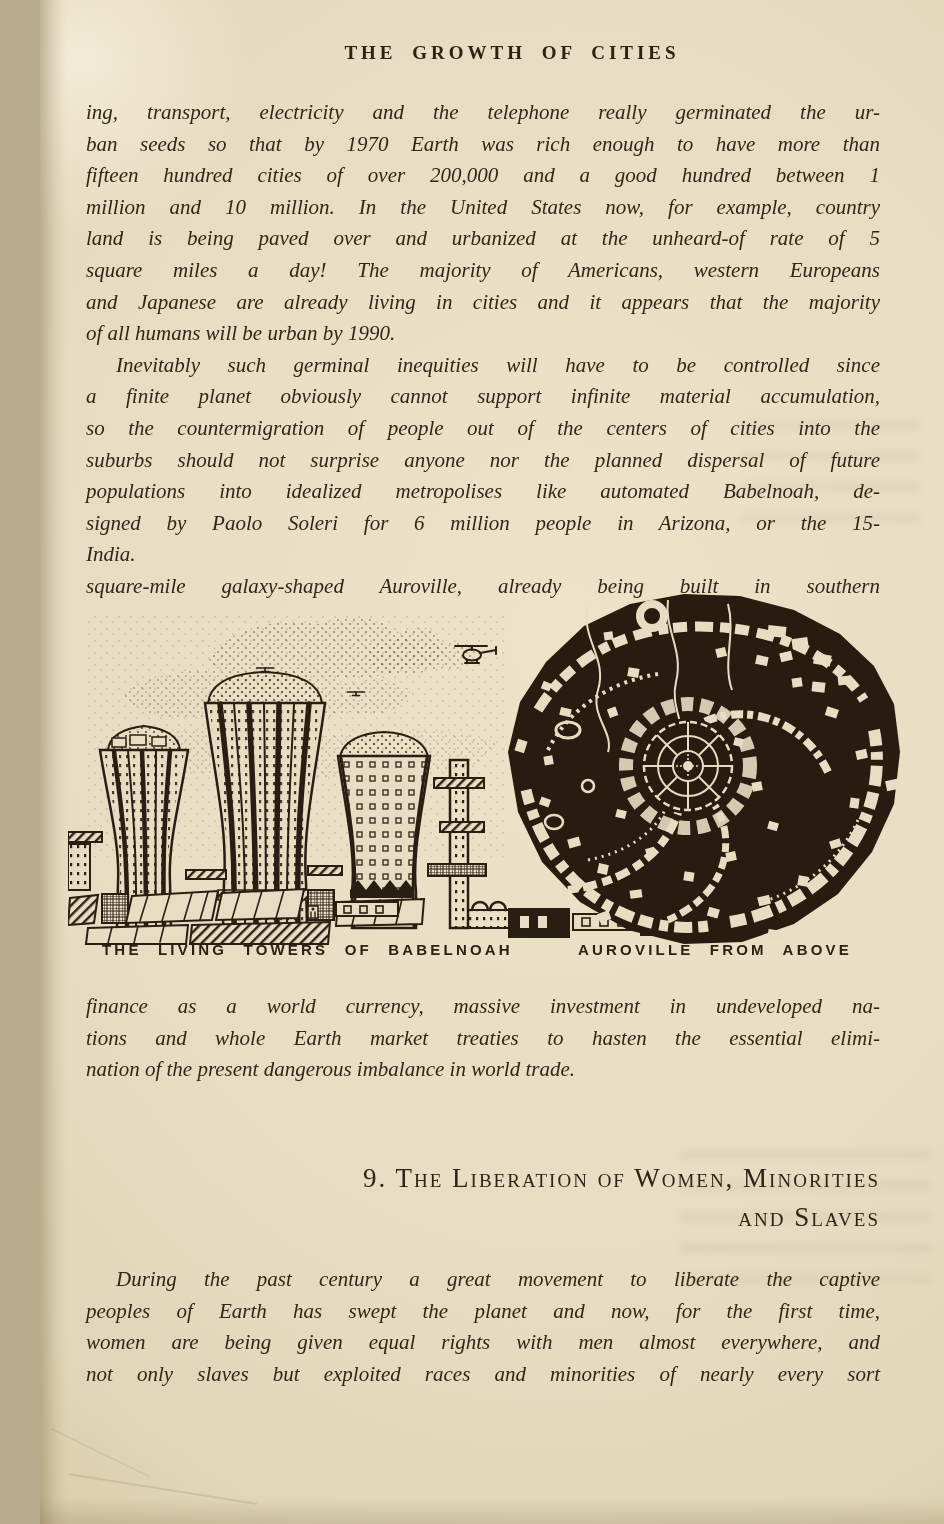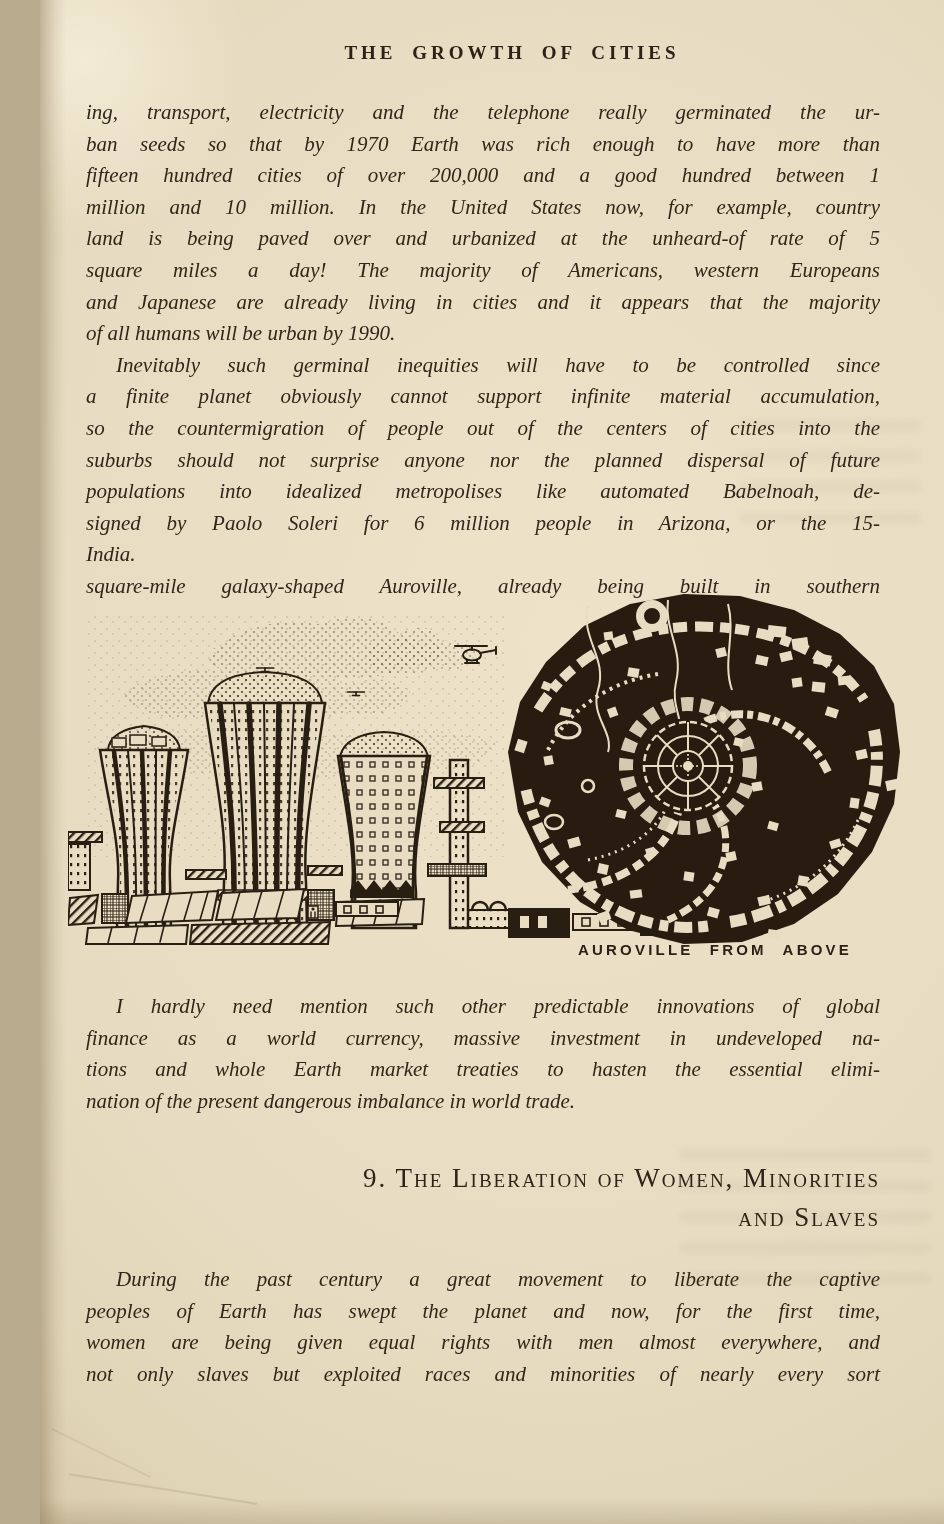--- a/index.html
+++ b/index.html
@@ -332,24 +332,24 @@
 
       <g fill="none" stroke="#e8ddc3">
         <ellipse cx="500" cy="140" rx="12" ry="8" stroke-width="3"></ellipse>
         <ellipse cx="486" cy="232" rx="9" ry="7" stroke-width="2.5"></ellipse>
         <circle cx="520" cy="196" r="6" stroke-width="2.5"></circle>
       </g>
     </g>
   </svg>
   </div>
 
+  <div class="caption" style="left:62px;">THE LIVING TOWERS OF BABELNOAH</div>
   <div class="caption" style="left:538px;">AUROVILLE FROM ABOVE</div>
 
   <div class="textblock" style="top:991px;">
-    <div class="line indent">I hardly need mention such other predictable innovations of global</div>
     <div class="line">finance as a world currency, massive investment in undeveloped na-</div>
     <div class="line">tions and whole Earth market treaties to hasten the essential elimi-</div>
     <div class="line lastline">nation of the present dangerous imbalance in world trade.</div>
   </div>
 
   <div class="section-heading" style="top:1163px;">9.  The Liberation of Women, Minorities</div>
   <div class="section-heading" style="top:1202px;">and Slaves</div>
 
   <div class="textblock" style="top:1264px;">
     <div class="line indent">During the past century a great movement to liberate the captive</div>

